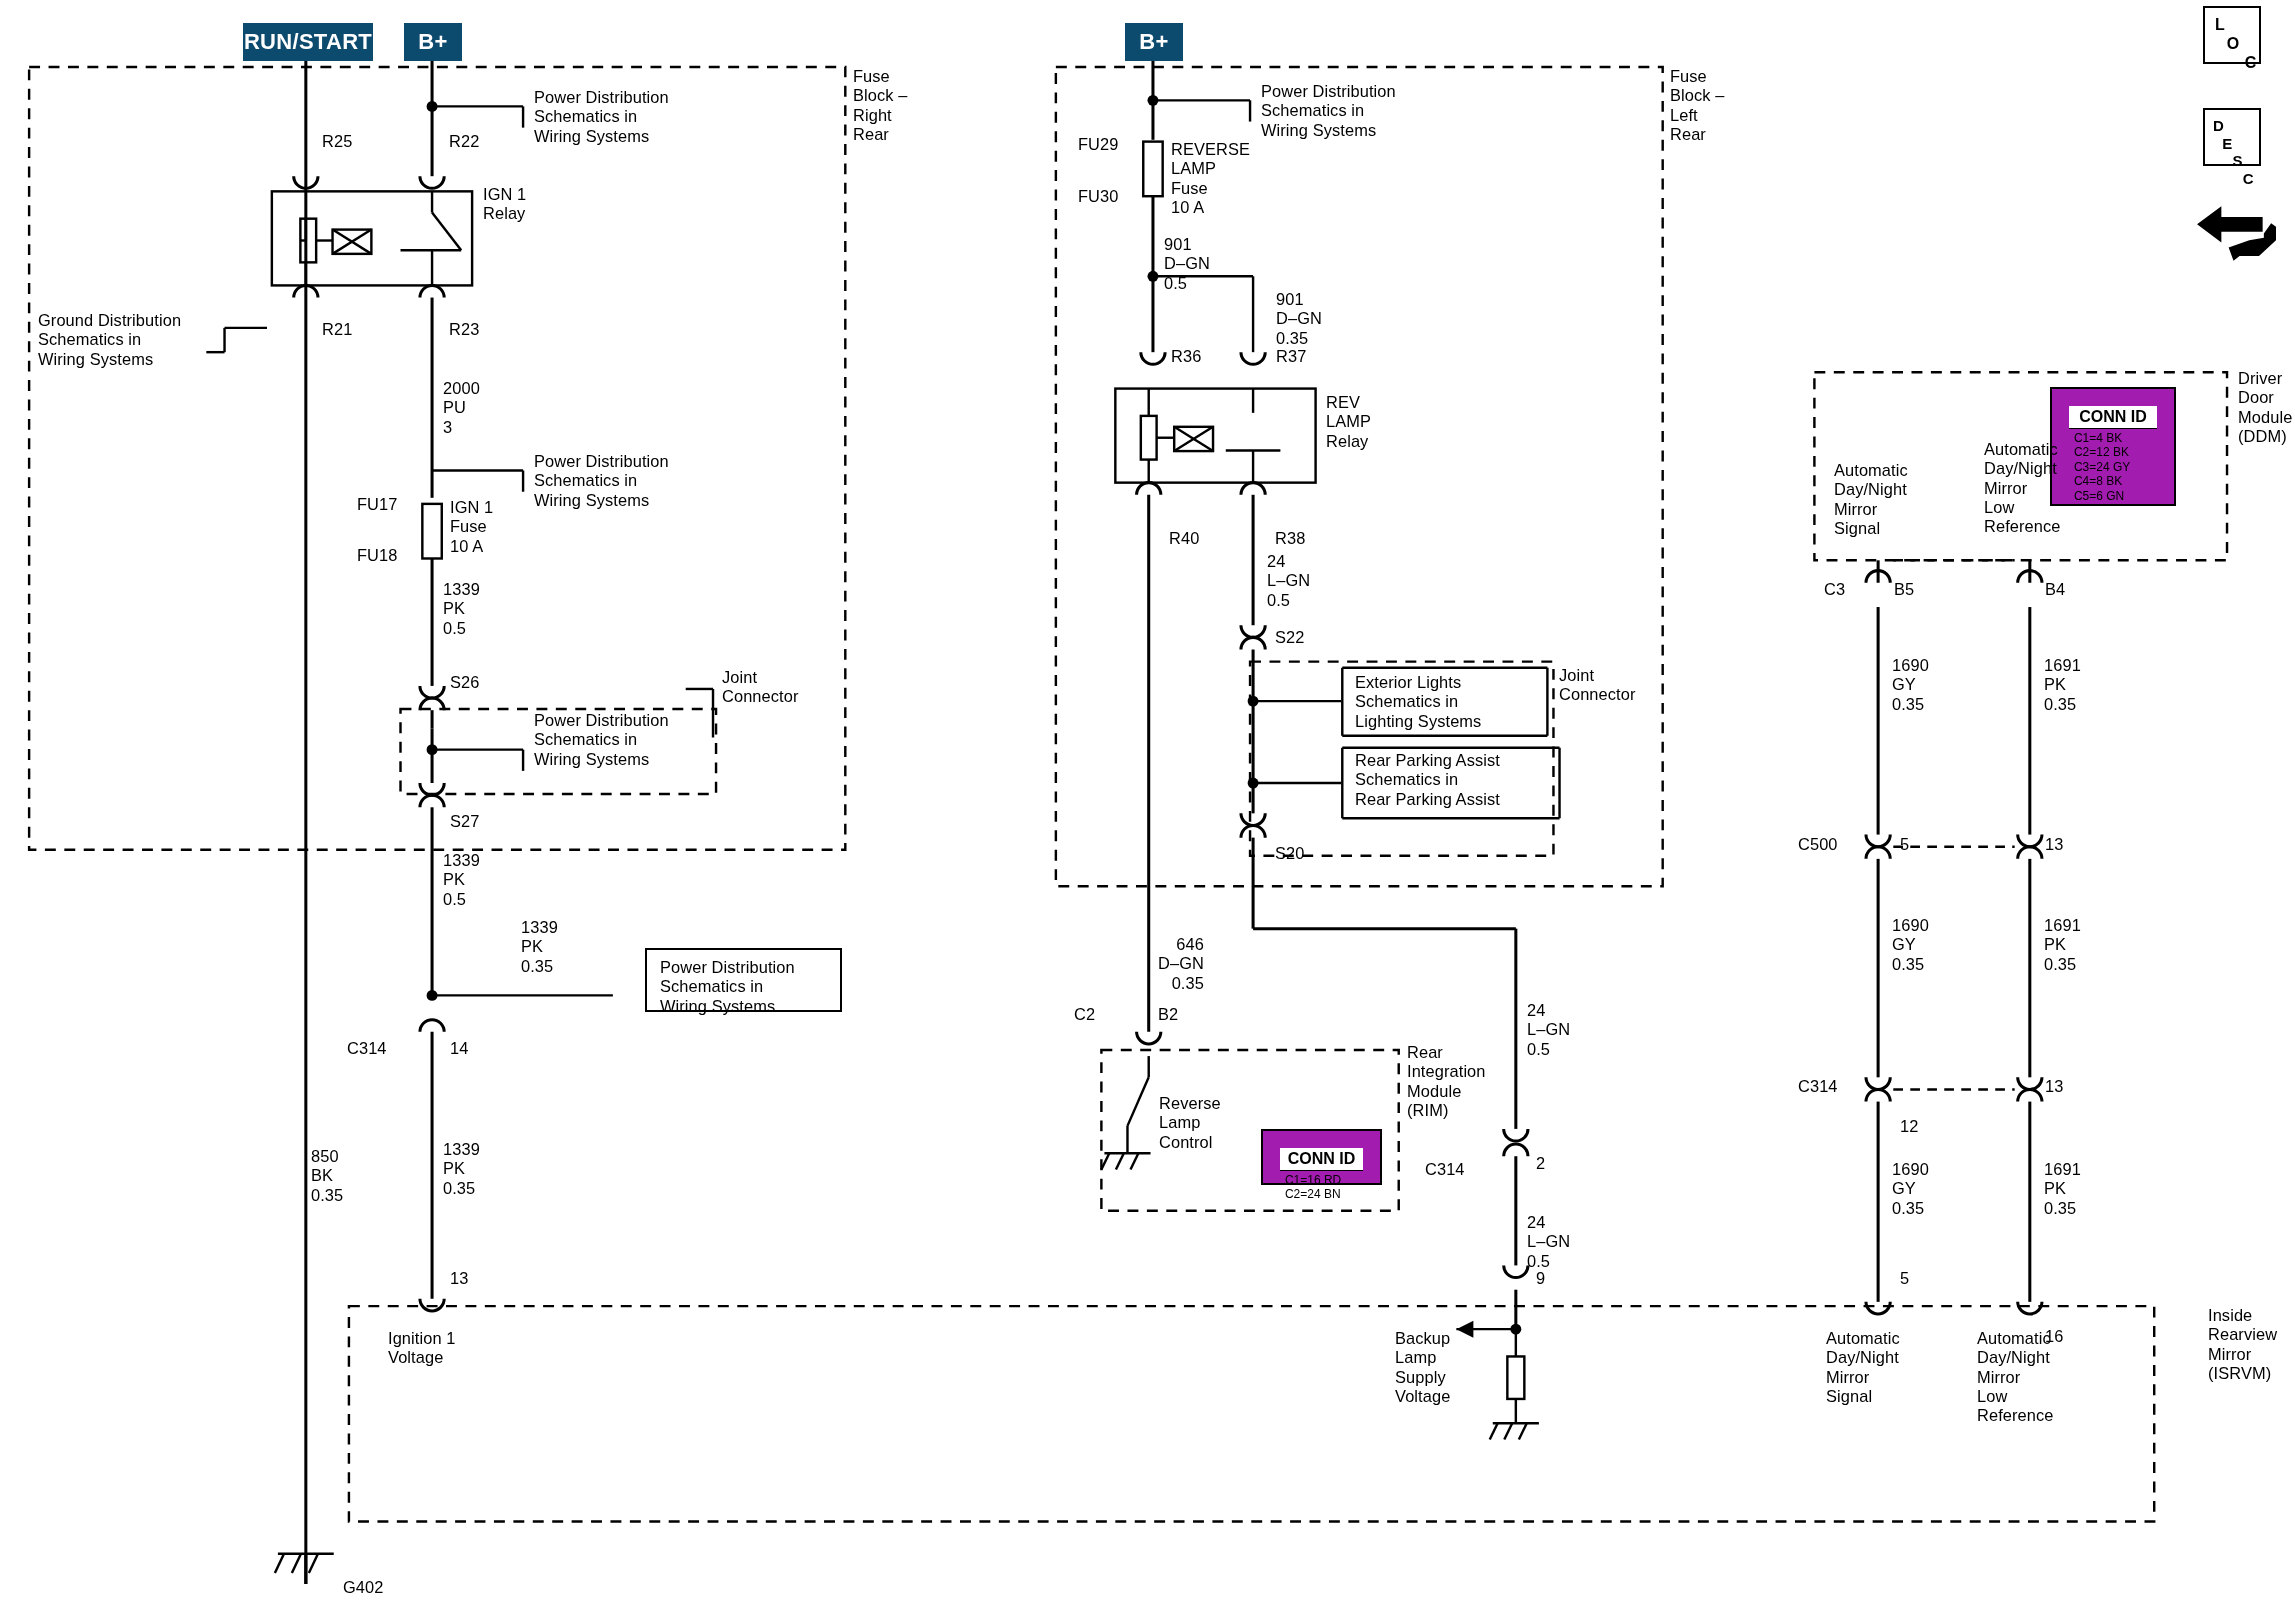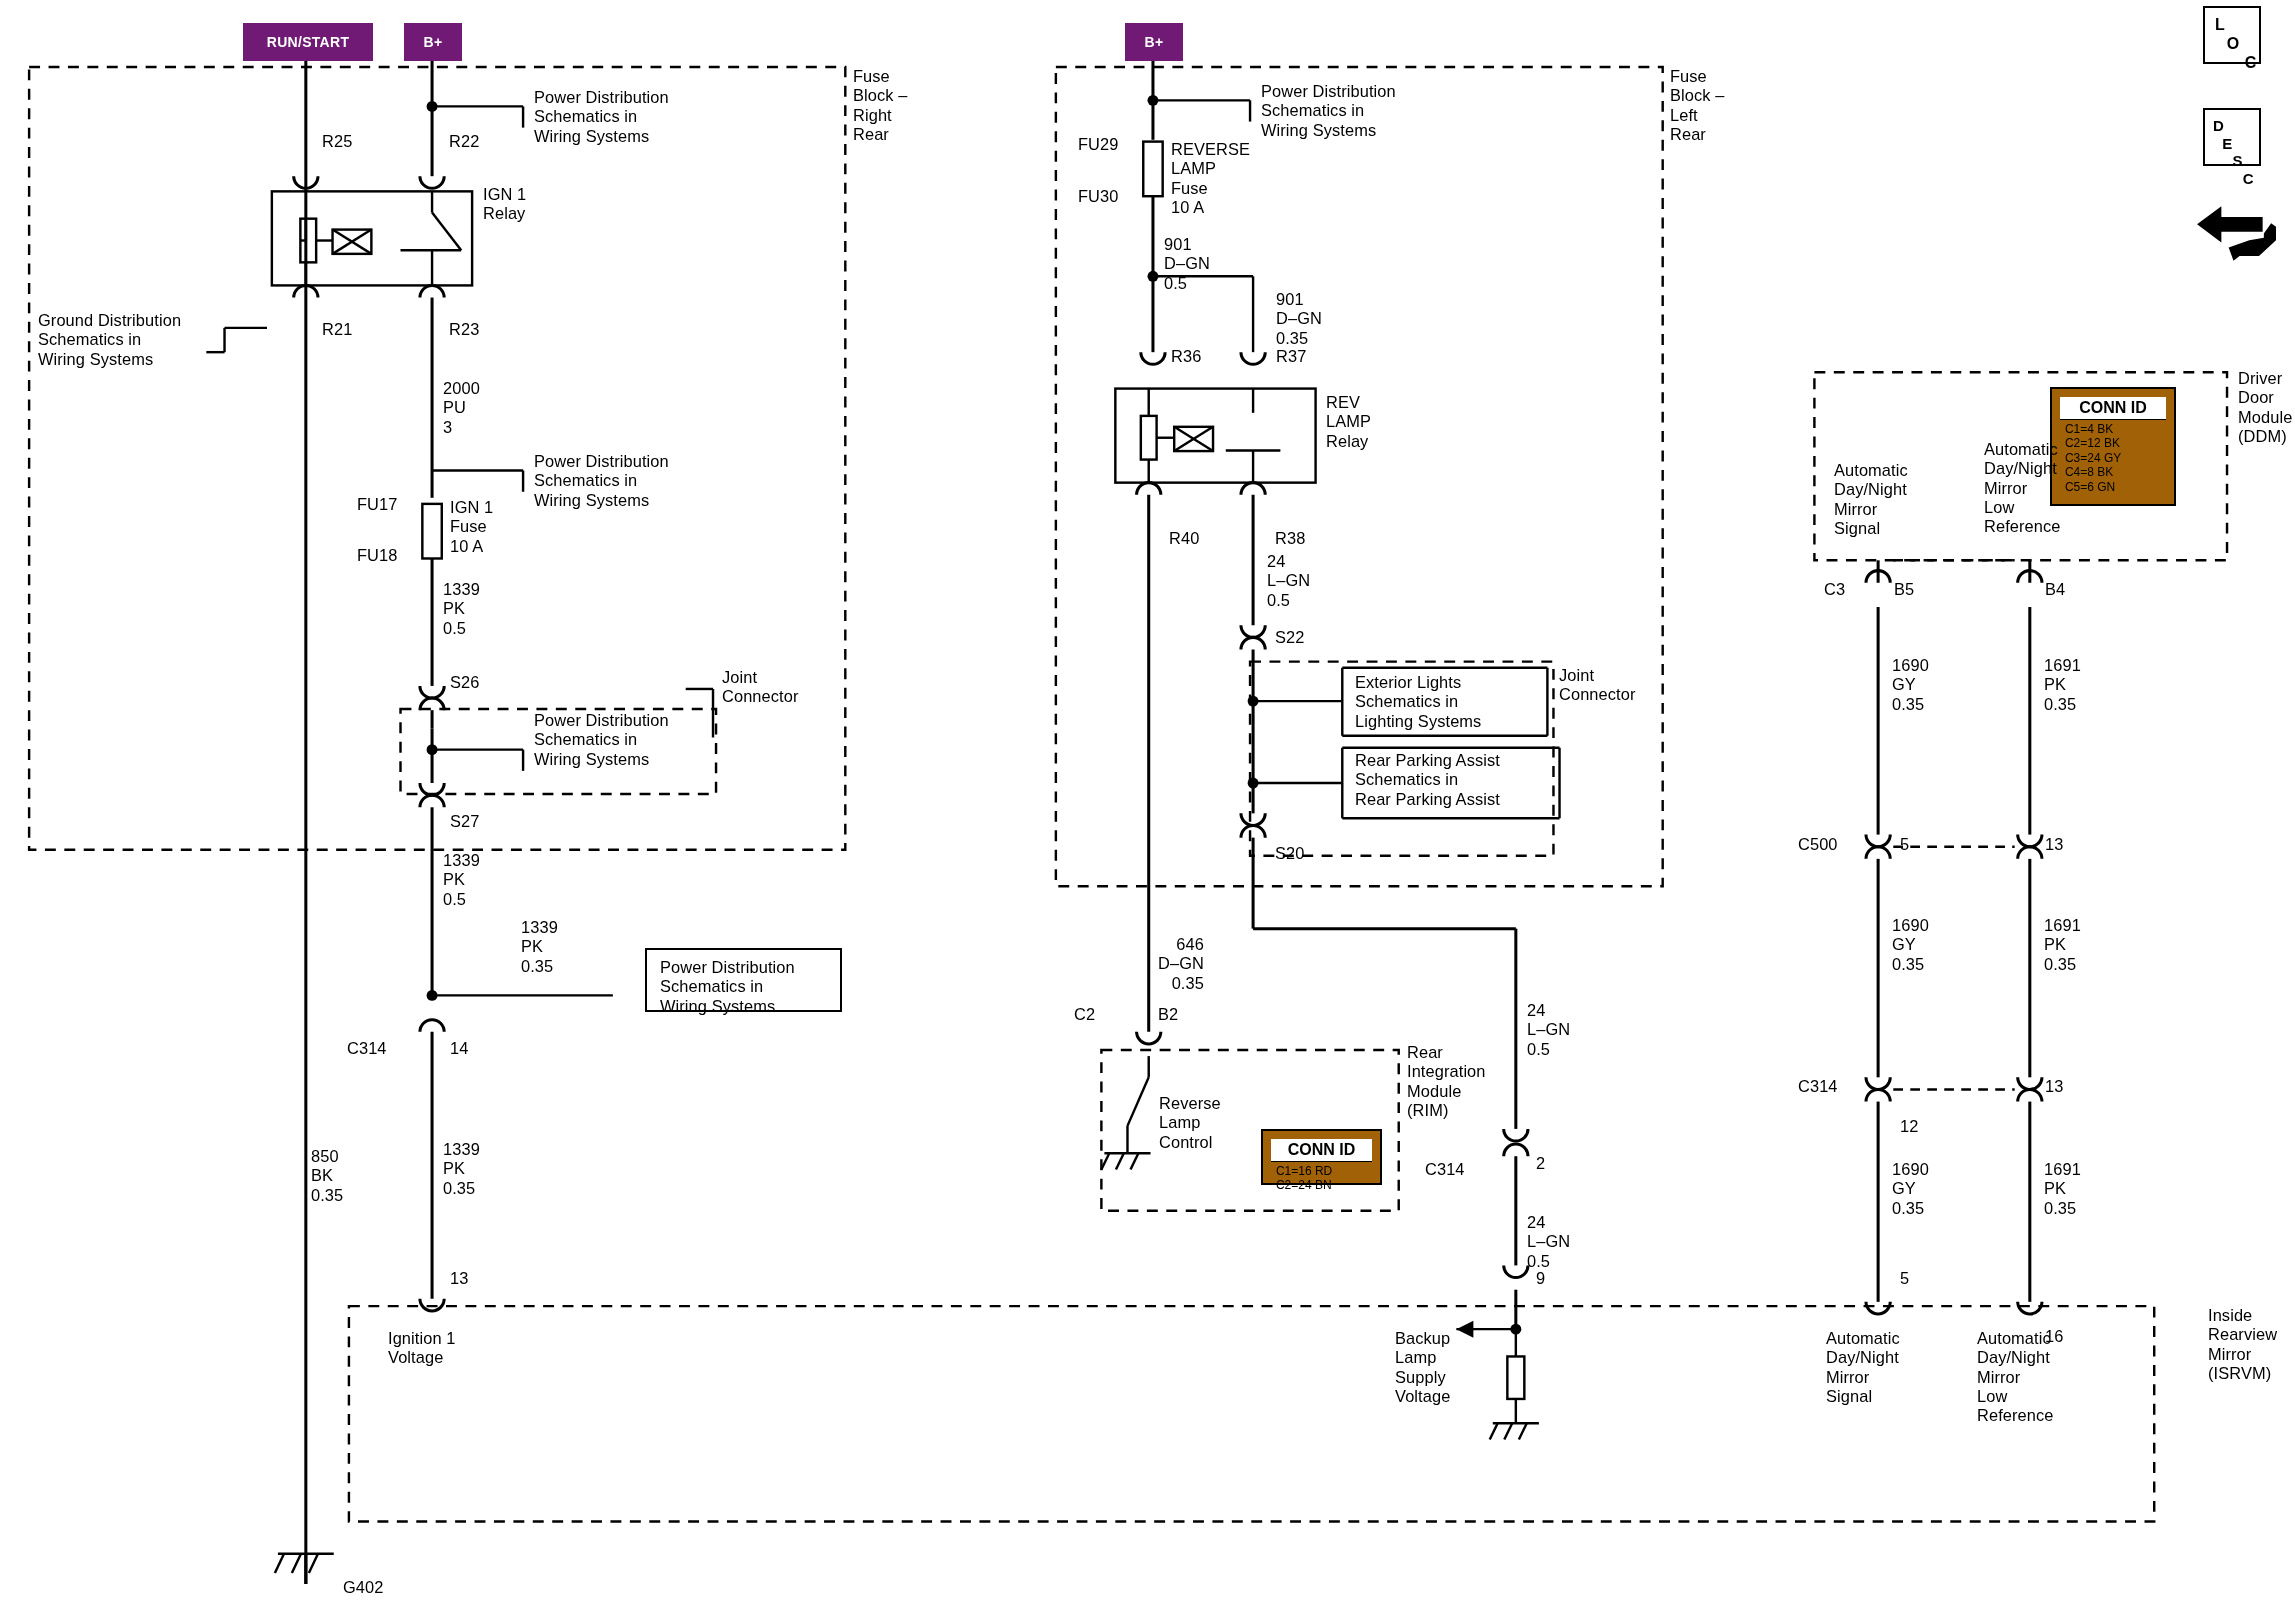--- a/index.html
+++ b/index.html
@@ -28,36 +28,36 @@
     letter-spacing: 0.1px;
   }
   .solidbox {
     position: absolute;
     border: 2.4px solid #000;
     box-sizing: border-box;
     background: #fff;
   }
   .blackbox {
     position: absolute;
-    background: #701a75;
+    background: #0c4a6e;
     color: #fff;
     font-weight: bold;
-    font-size: 14px;
+    font-size: 22px;
     display: flex;
     align-items: center;
     justify-content: center;
     box-sizing: border-box;
     letter-spacing: 0.3px;
   }
   .connbox {
     position: absolute;
     border: 2.4px solid #000;
     box-sizing: border-box;
-    background: #a16207;
-    padding: 8px;
+    background: #a21caf;
+    padding: 17px;
   }
   .connbox .hdr {
     font-weight: bold;
     font-size: 16px;
     text-align: center;
     border-bottom: 1.8px solid #000;
     padding: 1.8px 3.6px;
     background: #fff;
   }
   .connbox .body {

